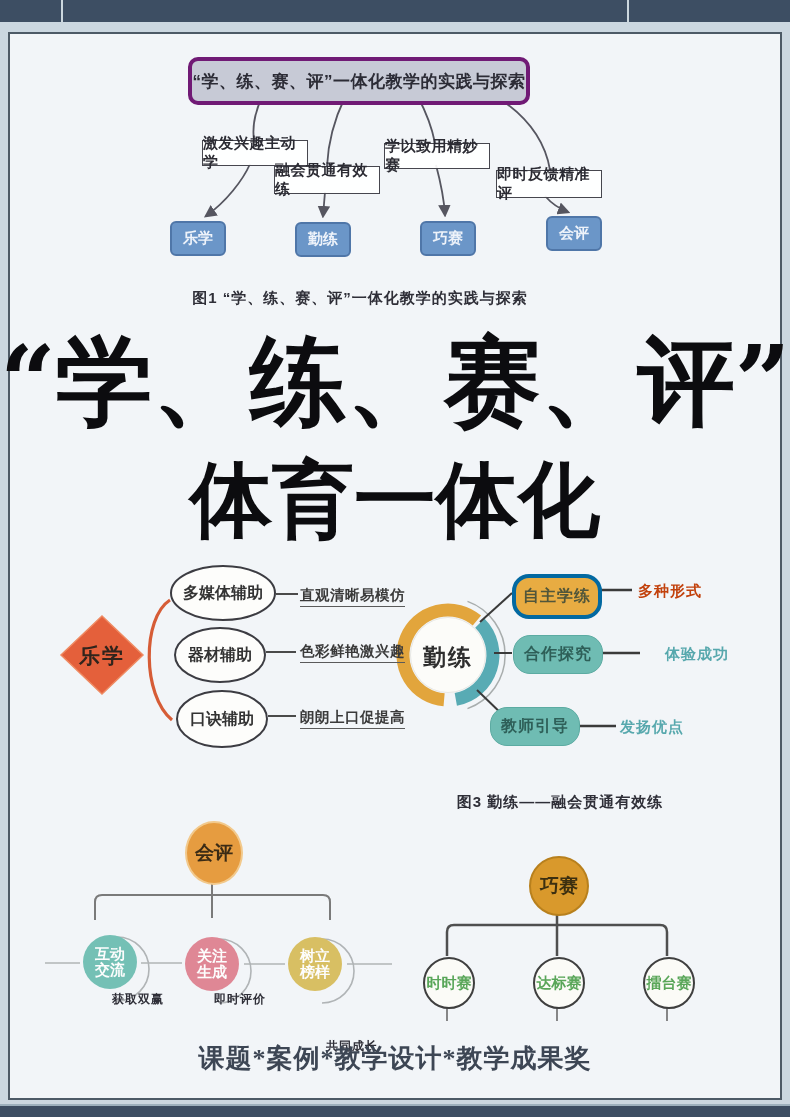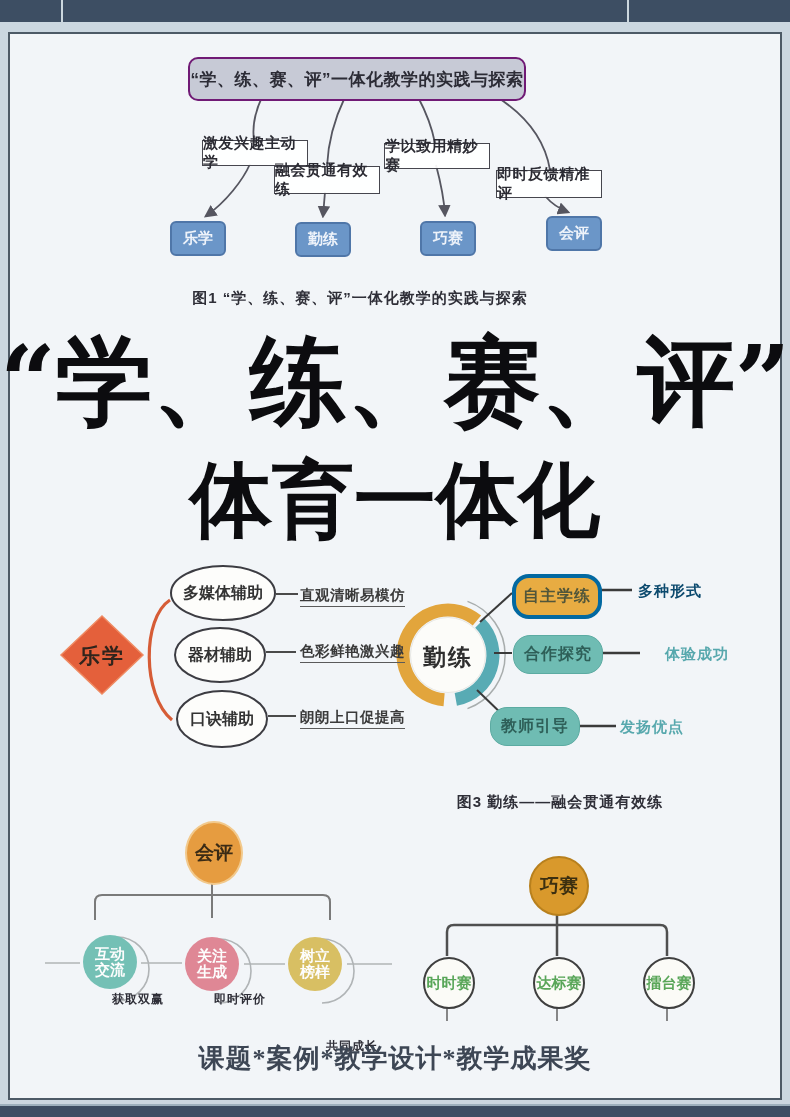--- a/index.html
+++ b/index.html
@@ -14,21 +14,21 @@
   #canvas{position:relative;width:790px;height:1117px;background:var(--canvas);overflow:hidden;}
   .abs{position:absolute;}
   #overlay{position:absolute;left:0;top:0;z-index:1;pointer-events:none;}
   .txt{z-index:2;}
   
   .topbar{left:0;top:0;width:790px;height:22px;background:var(--bar);z-index:3;}
   .vline{top:0;width:2px;height:22px;background:#ccd7de;z-index:4;}
   .bottombar{left:0;top:1104px;width:790px;height:13px;background:var(--bar);border-top:2px solid #9db0bd;z-index:3;}
   .page{left:8px;top:32px;width:770px;height:1064px;background:var(--page);border:2px solid var(--page-border);z-index:0;}
   
-  .topbox{left:188px;top:57px;width:334px;height:40px;background:#c7cad6;border:2px solid #701a75;border-radius:10px;
+  .topbox{left:188px;top:57px;width:334px;height:40px;background:#c7cad6;border:4px solid #701a75;border-radius:10px;
     display:flex;align-items:center;justify-content:center;font-weight:bold;font-size:17px;color:#2c2c36;letter-spacing:.5px;}
   .lblbox{background:rgba(255,255,255,.92);border:1.5px solid #46464e;display:flex;align-items:center;justify-content:center;
     font-weight:bold;font-size:15px;color:#2b2b33;letter-spacing:.5px;}
   .bluenode{width:52px;height:31px;background:var(--node-blue);border:2px solid var(--node-blue-border);border-radius:6px;
     display:flex;align-items:center;justify-content:center;font-weight:bold;font-size:15px;color:#eef3fa;}
   .caption{font-weight:bold;font-size:15px;color:var(--ink);text-align:center;letter-spacing:1px;}
   
   .h1line{left:0;width:790px;text-align:center;font-family:"DejaVu Serif","Liberation Serif",serif;font-weight:bold;color:#0c0c0f;white-space:nowrap;}
   
   .ellipse-txt{font-weight:bold;font-size:16px;color:#333;text-align:center;}
@@ -154,21 +154,21 @@
   <div class="abs txt ellipse-txt" style="left:176px;top:645px;width:88px;">器材辅助</div>
   <div class="abs txt ellipse-txt" style="left:178px;top:709px;width:88px;">口诀辅助</div>
   <div class="abs txt desc" style="left:300px;top:586px;">直观清晰易模仿</div>
   <div class="abs txt desc" style="left:300px;top:642px;">色彩鲜艳激兴趣</div>
   <div class="abs txt desc" style="left:300px;top:708px;">朗朗上口促提高</div>
 
   <div class="abs txt ringlbl" style="left:408px;top:642px;width:80px;text-align:center;">勤练</div>
   <div class="abs txt rbox gold" style="left:512px;top:574px;width:82px;height:37px;">自主学练</div>
   <div class="abs txt rbox teal" style="left:513px;top:635px;width:88px;height:37px;">合作探究</div>
   <div class="abs txt rbox teal" style="left:490px;top:707px;width:88px;height:37px;">教师引导</div>
-  <div class="abs txt sidelbl" style="left:638px;top:582px;color:#0c4a6e;">多种形式</div>
+  <div class="abs txt sidelbl" style="left:638px;top:582px;color:#c2410c;">多种形式</div>
   <div class="abs txt sidelbl" style="left:665px;top:645px;color:#57a8ad;">体验成功</div>
   <div class="abs txt sidelbl" style="left:620px;top:718px;color:#57a8ad;">发扬优点</div>
   <div class="abs txt caption" style="left:400px;top:793px;width:320px;">图3 勤练——融会贯通有效练</div>
 
   <div class="abs txt circle c-center" style="left:185px;top:821px;width:54px;height:60px;background:var(--orange);border:2px solid #f2c98c;color:#3b2b15;">会评</div>
   <div class="abs txt circle c-small" style="left:83px;top:935px;background:#74c0b5;">
       <span>互动交流</span>
     </div>
   <div class="abs txt circle c-small" style="left:185px;top:937px;background:var(--pink);">
       <span>关注生成</span>

